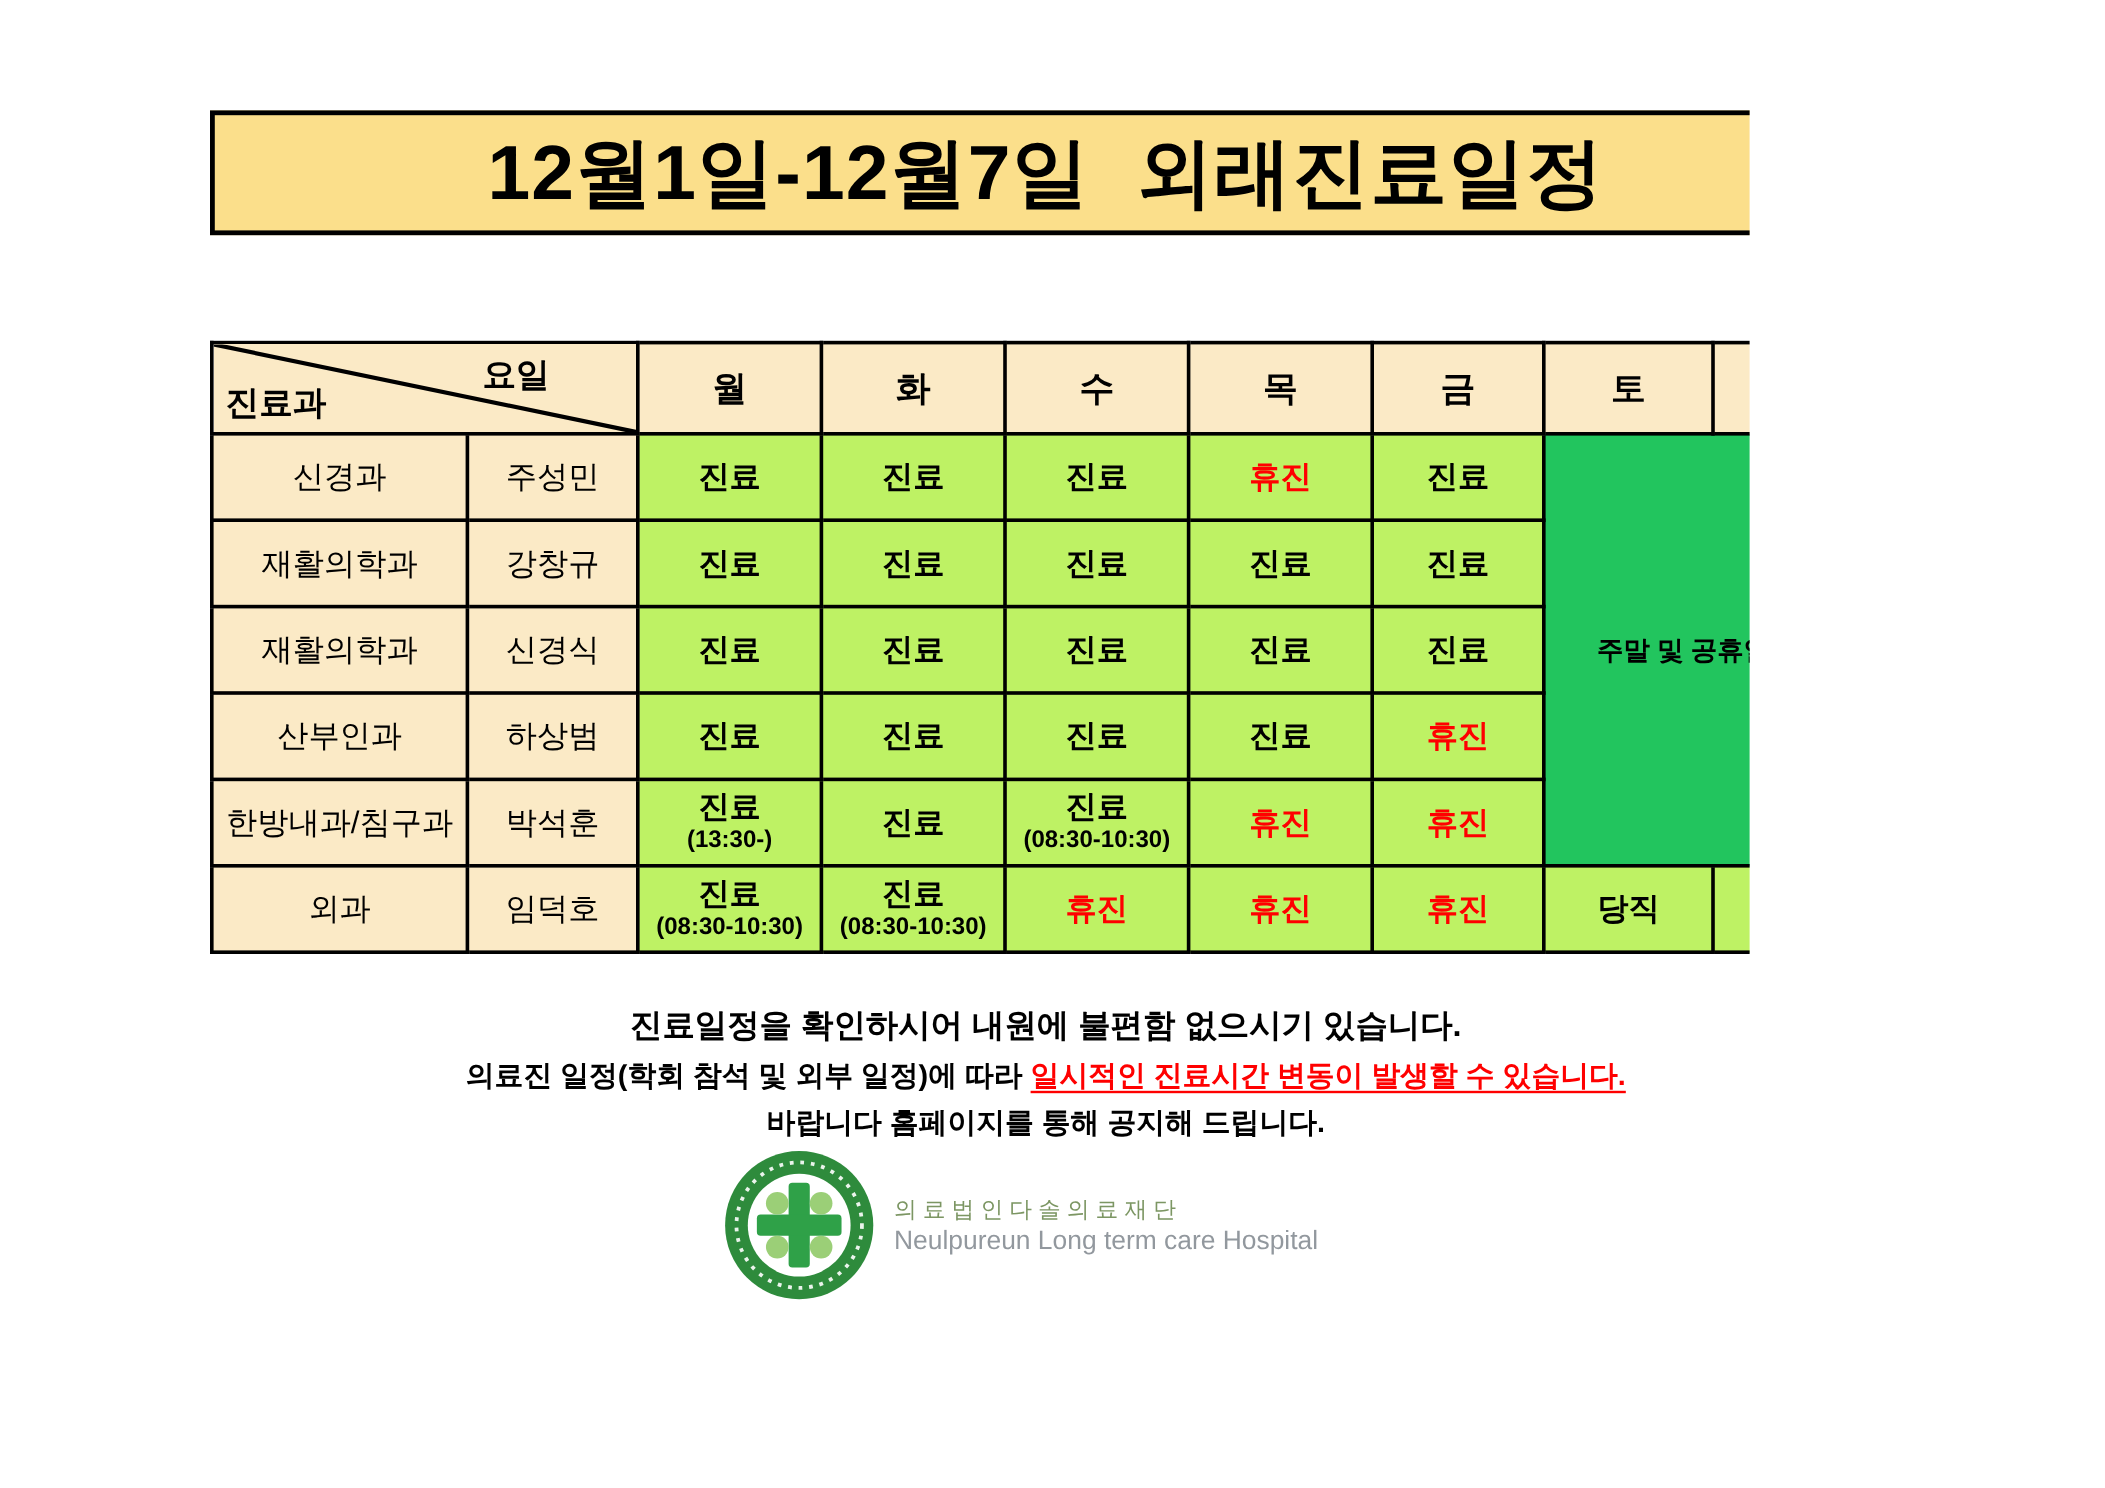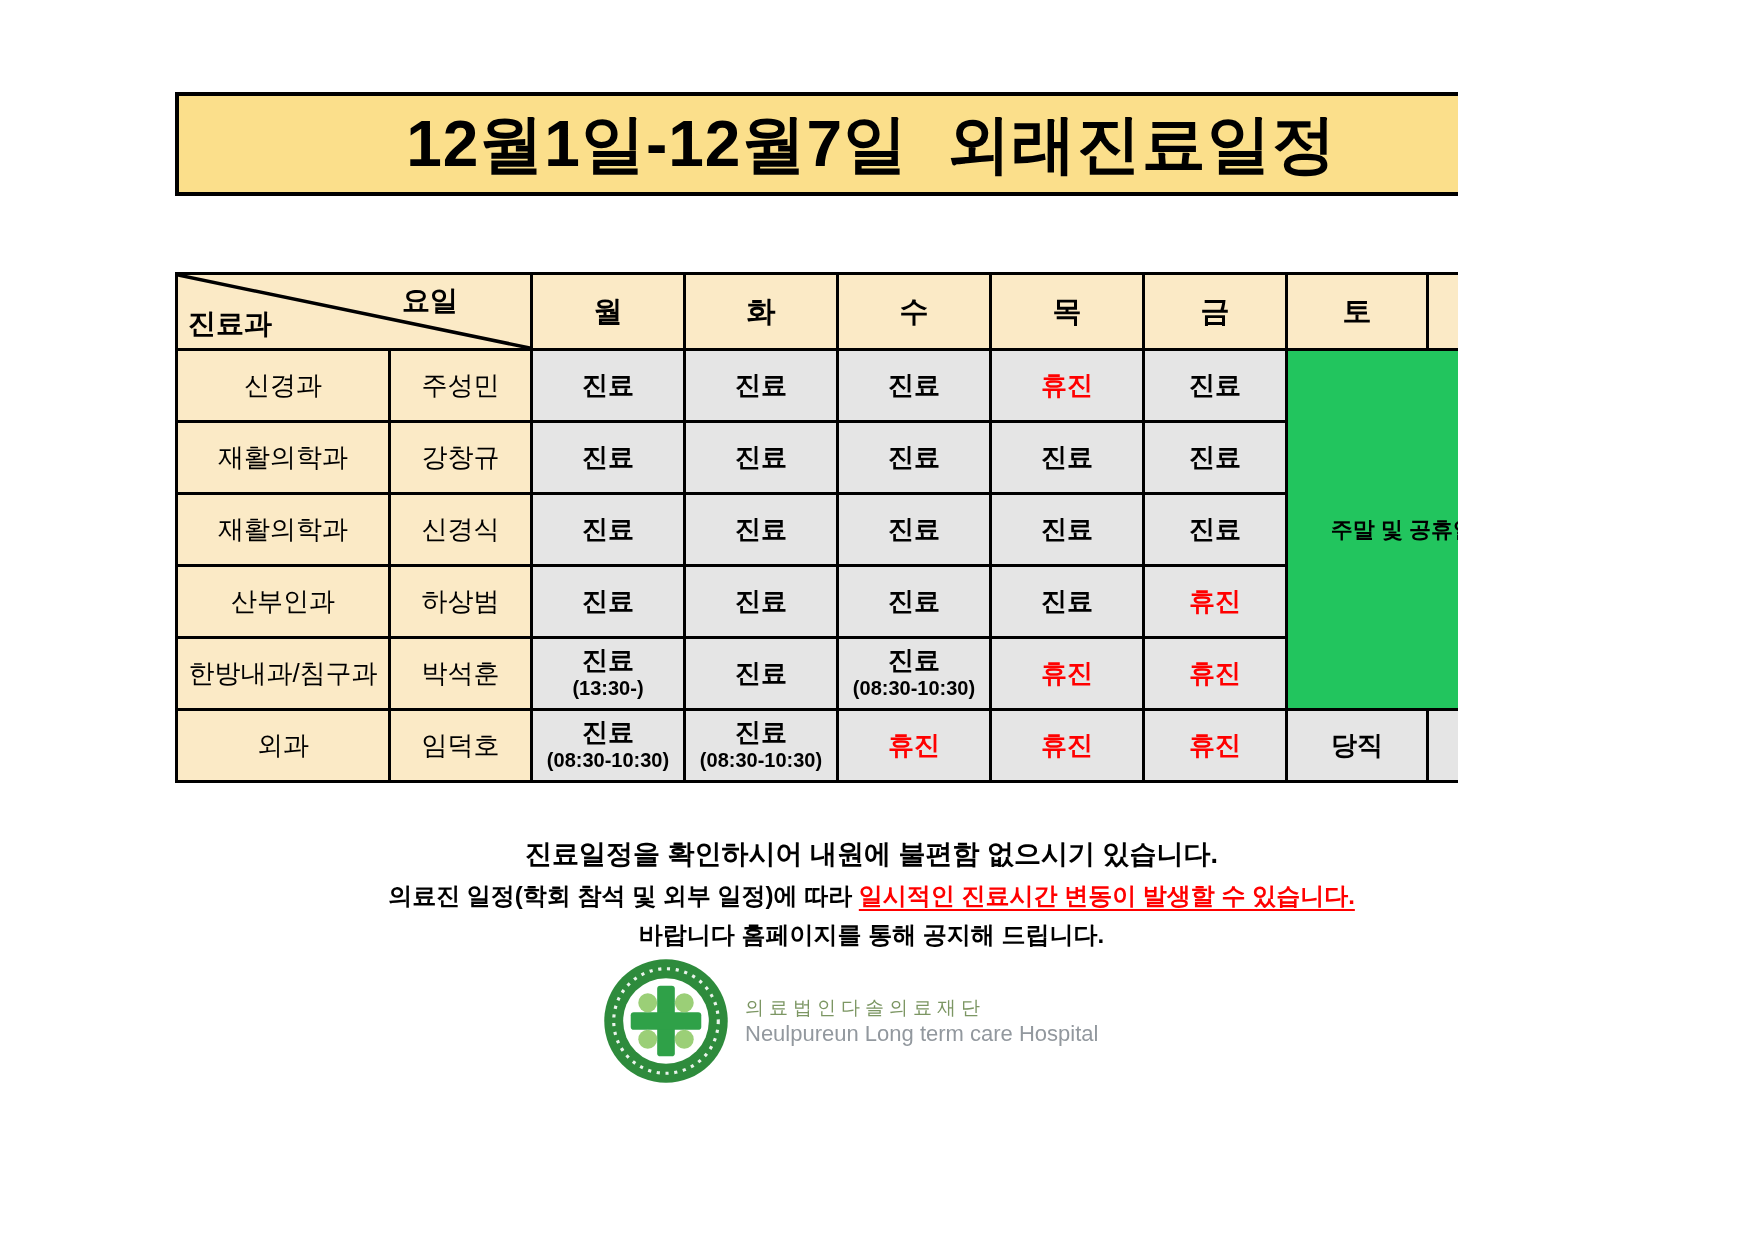--- a/index.html
+++ b/index.html
@@ -27,21 +27,21 @@
     font-weight: 900;
     color: #000;
     letter-spacing: 1px;
     word-spacing: 20px;
     white-space: nowrap;
   }
 
   
   table.sched {
     position: absolute;
-    left: 175px; top: 272px;
+    left: 175px; top: 284px;
     width: 1393px;
     border-collapse: collapse;
     table-layout: fixed;
     padding-left: 24px;
   }
   table.sched th, table.sched td {
     border: 3px solid #000;
     text-align: center;
     vertical-align: middle;
     color: #000;
@@ -70,21 +70,21 @@
   .corner-dept {
     position: absolute; bottom: 5px; left: 10px;
     font-size: 28px; font-weight: 800;
   }
 
   td.dept-cell, td.doctor-cell {
     background: var(--header-bg, #FBEAC6);
     font-size: 26px; font-weight: 400;
     padding: 0 2px;
   }
-  td.day-cell { background: #e5e5e5; }
+  td.day-cell { background: #bef264; }
   .c-label { font-size: 26px; font-weight: 800; line-height: 1.15; }
   .c-time  { font-size: 20px; font-weight: 800; line-height: 1.25; }
   .c-time:empty { display: none; }
   td.closed .c-label { color: var(--closed-red, #FF0000); }
 
   td.weekend-cell {
     background: #22c55e;
     color: var(--closed-red, #FF0000);
     font-size: 22px; font-weight: 800;
   }

